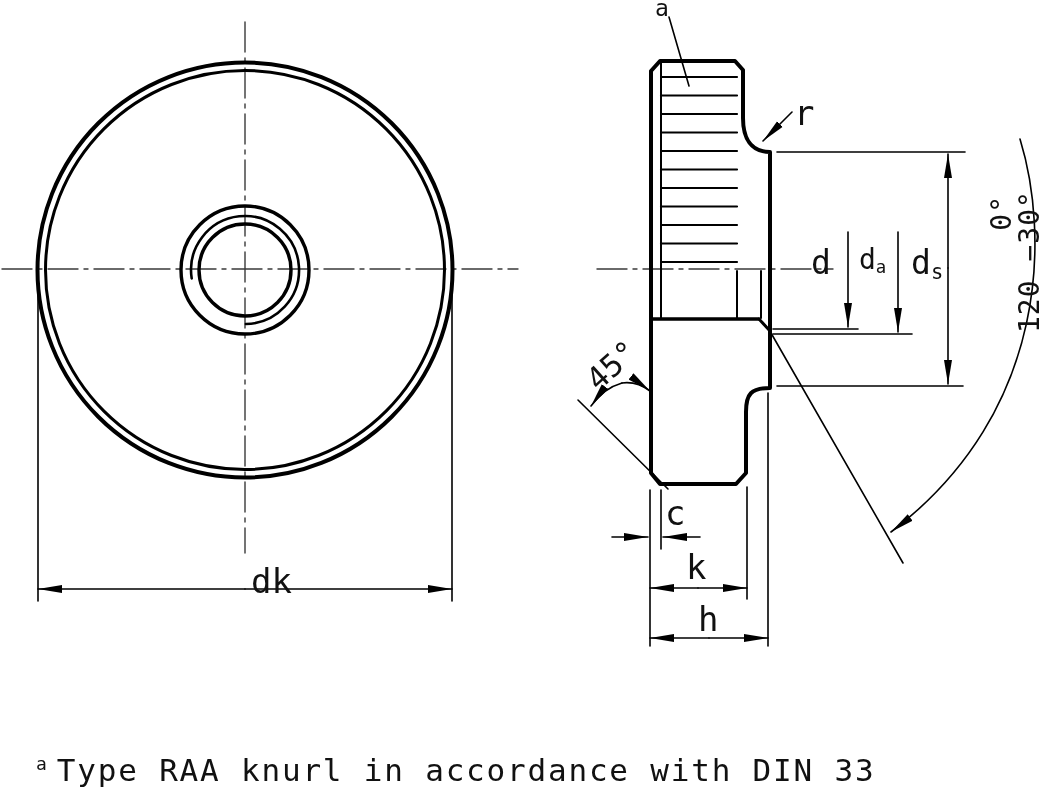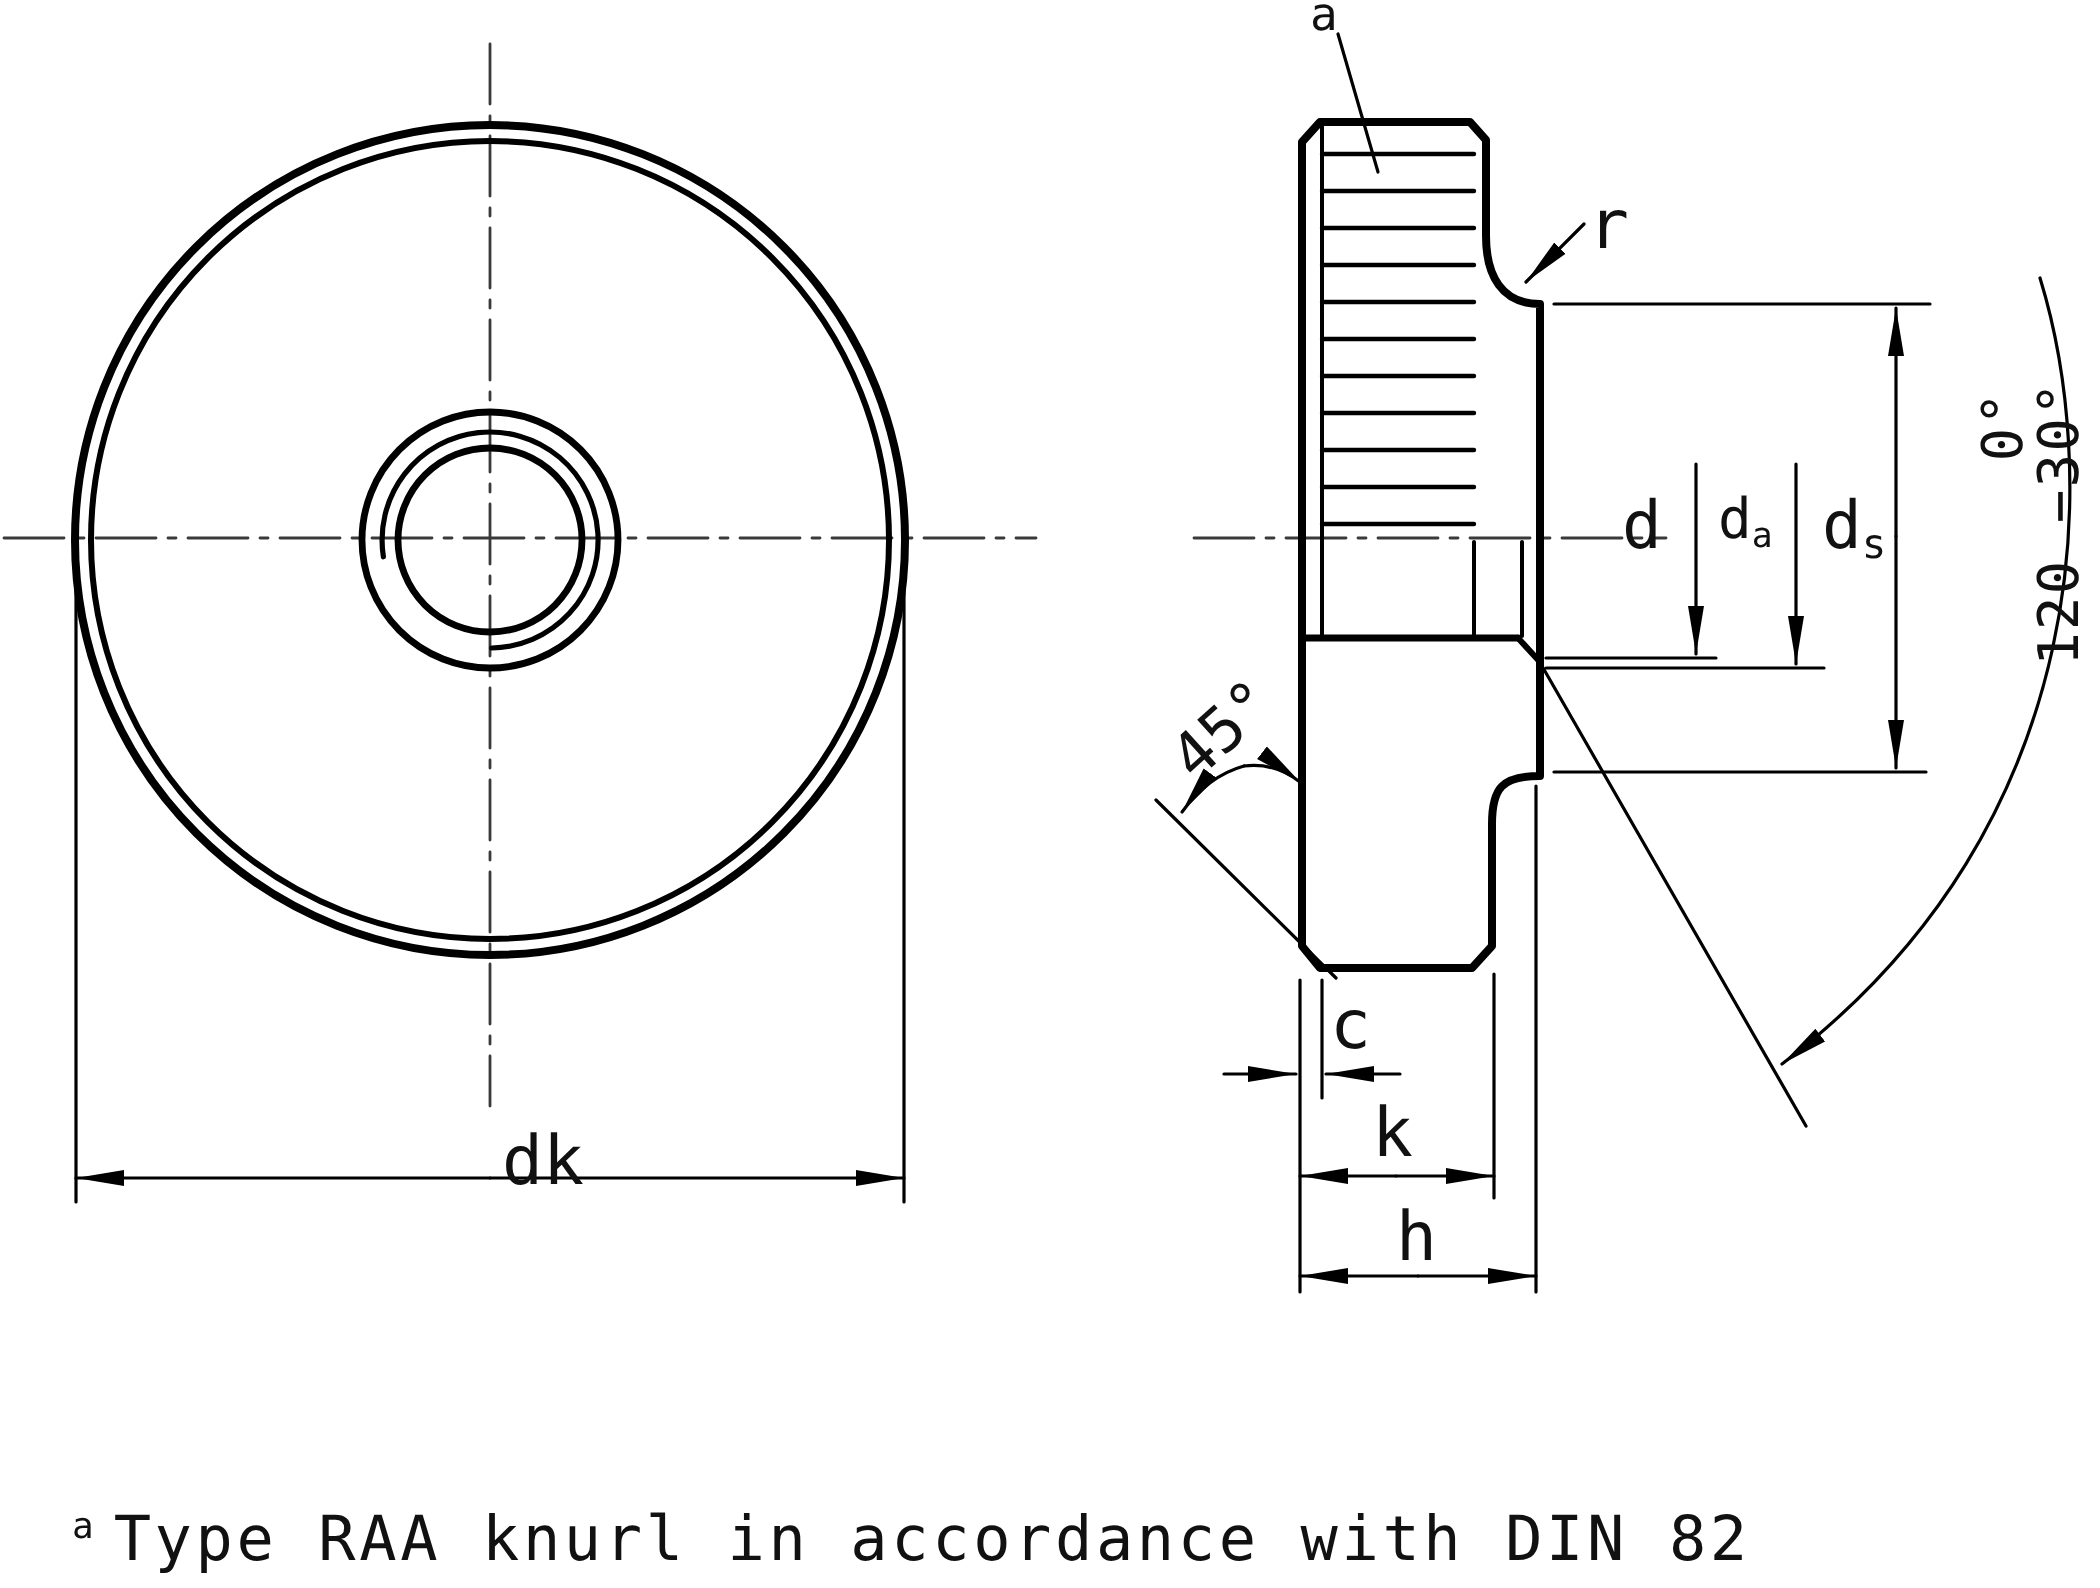--- a/index.html
+++ b/index.html
@@ -135,14 +135,14 @@
   <span class="lbl lbl-d">d</span>
   <span class="lbl lbl-da"><span>d</span><sub>a</sub></span>
   <span class="lbl lbl-ds"><span>d</span><sub>s</sub></span>
   <span class="lbl lbl-45">45°</span>
   <div class="lbl lbl-angle"><div>0°</div><div>120 −30°</div></div>
   <span class="lbl lbl-c">c</span>
   <span class="lbl lbl-k">k</span>
   <span class="lbl lbl-h">h</span>
   <span class="lbl lbl-dk">dk</span>
 
-  <div class="footnote"><sup>a</sup><span>Type RAA knurl in accordance with DIN 82</span></div>
+  <div class="footnote"><sup>a</sup><span>Type RAA knurl in accordance with DIN 33</span></div>
 </div>
 
 </body></html>

